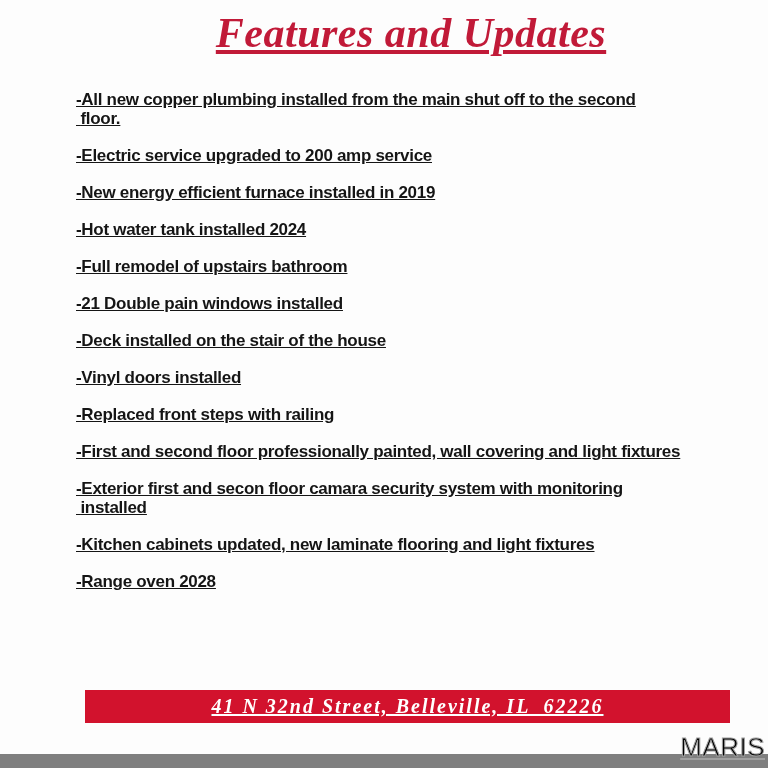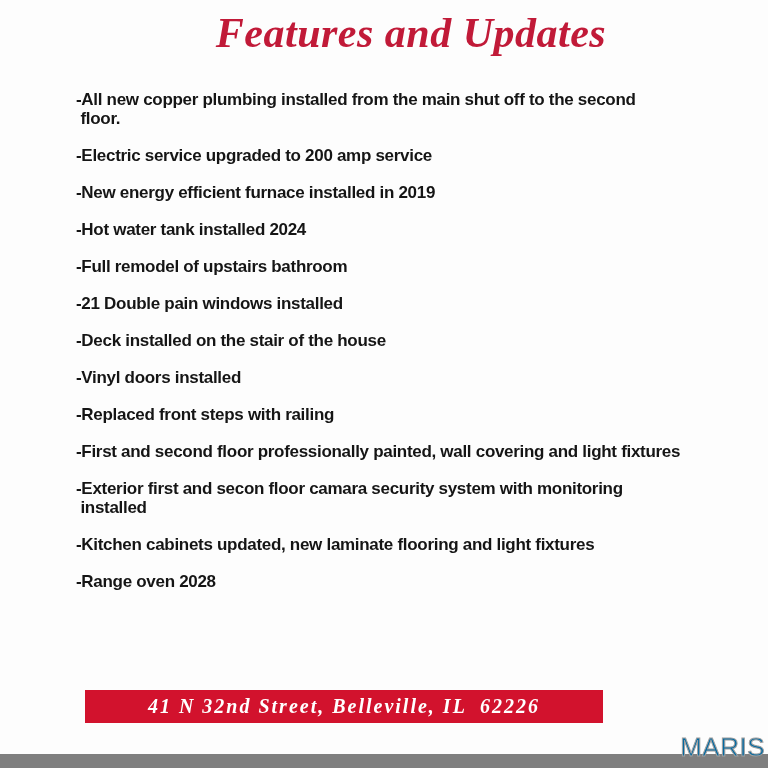--- a/index.html
+++ b/index.html
@@ -3,21 +3,21 @@
 <meta charset="utf-8">
 <style>
   :root {
     --title-red: #c11a38;
     --banner-red: #d2122d;
     --text-black: #151515;
     --bar-gray: #7f7f7f;
     --watermark-gray: #a0a0a0;
     --bg: #fdfdfd;
   }
-  * { margin: 0; padding: 0; box-sizing: border-box; }
+  * { margin: 0; padding: 0; box-sizing: border-box; text-decoration: underline; }
   html, body { width: 768px; height: 768px; }
   body {
     font-family: "Liberation Sans", sans-serif;
     background: #fff;
   }
   .page {
     position: relative;
     width: 768px;
     height: 768px;
     background: var(--bg);
@@ -50,21 +50,21 @@
     font-weight: bold;
     line-height: 19px;
     letter-spacing: -0.3px;
     white-space: pre-wrap;
     margin-bottom: 18px;
   }
   .banner {
     position: absolute;
     top: 690px;
     left: 85px;
-    width: 518px;
+    width: 645px;
     height: 33px;
     background: var(--banner-red);
     display: flex;
     align-items: center;
     justify-content: center;
   }
   .banner-text {
     font-family: "Liberation Serif", serif;
     font-style: italic;
     font-weight: bold;
@@ -74,21 +74,21 @@
     white-space: pre;
   }
   .watermark {
     position: absolute;
     top: 734px;
     right: 3px;
     font-family: "Liberation Sans", sans-serif;
     font-size: 26px;
     line-height: 26px;
     font-weight: normal;
-    color: #0369a1;
+    color: #000000;
     -webkit-text-stroke: 1px var(--watermark-gray);
     letter-spacing: 0.5px;
     z-index: 2;
   }
   .bottom-bar {
     position: absolute;
     left: 0;
     bottom: 0;
     width: 768px;
     height: 14px;

